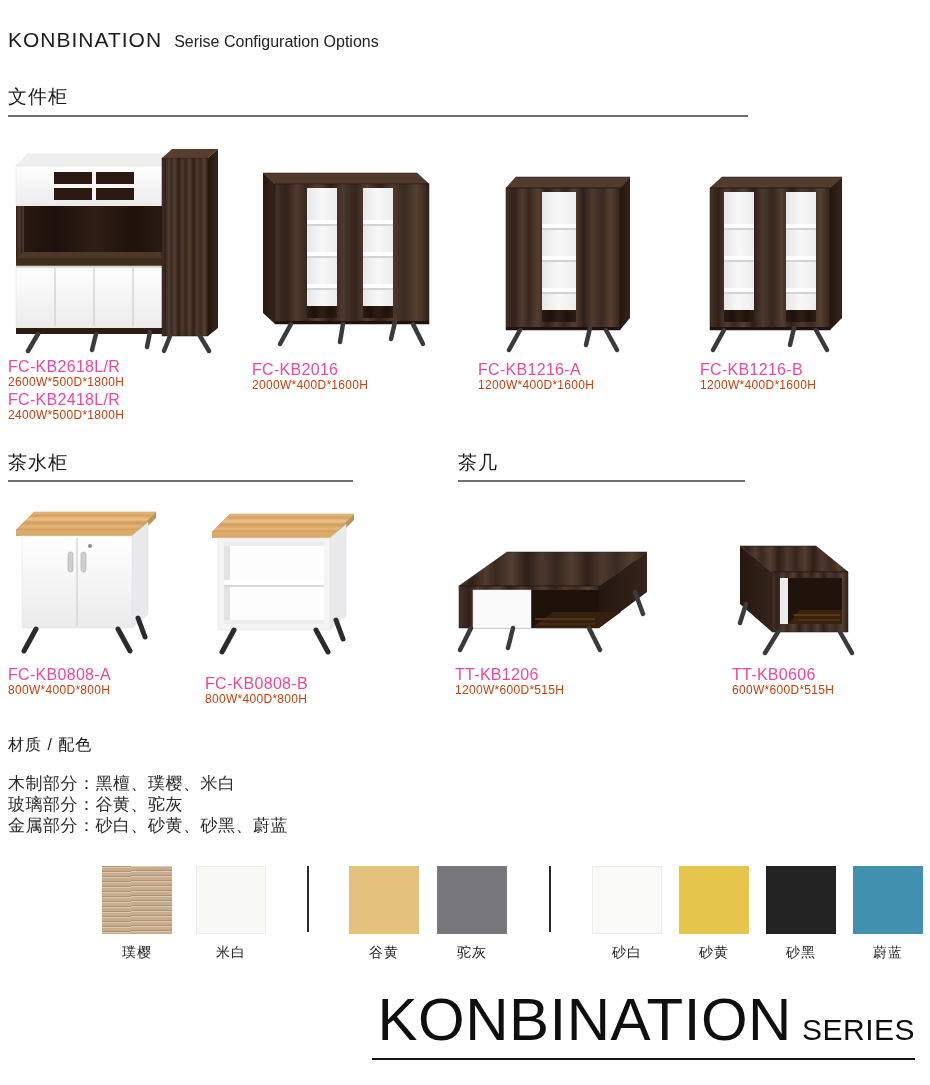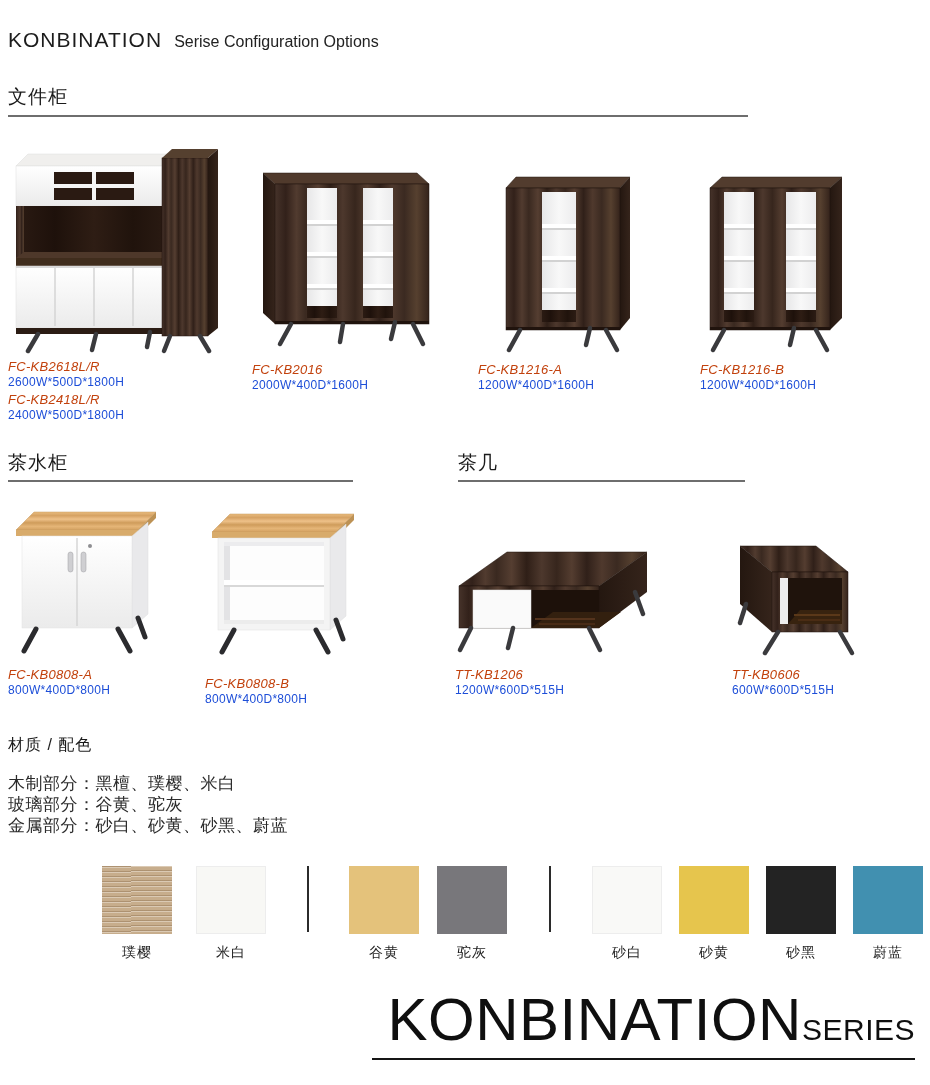--- a/index.html
+++ b/index.html
@@ -16,22 +16,22 @@
   .sec-title { position:absolute; font-size:19px; font-weight:500; color:#1a1a1a; letter-spacing:1px;text-align:center; }
   .sec-line { position:absolute; height:2px; background:#6e6e6e; }
 
   .product { position:absolute; }
   .product svg { display:block; }
   .lg { stroke:#3a3a3d; stroke-width:4.5; stroke-linecap:round; fill:none; }
   .lgb { stroke:#2b2b2e; stroke-width:5; stroke-linecap:round; fill:none; }
 
   
   .plabel { position:absolute; }
-  .plabel .model { font-size:13px; color:#c2410c; letter-spacing:.3px; line-height:16px;font-style:italic; }
-  .plabel .dims  { font-size:12px; color:#1d4ed8; letter-spacing:.3px; line-height:15px;text-align:right; }
+  .plabel .model { font-size:16px; color:#ec4899; letter-spacing:.3px; line-height:16px; }
+  .plabel .dims  { font-size:12px; color:#c2410c; letter-spacing:.3px; line-height:15px; }
 
   
   .mat-title { position:absolute; left:8px; top:735px; font-size:16px; font-weight:500; color:#1a1a1a; letter-spacing:1px; }
   .mat-lines { position:absolute; left:8px; top:773px; font-size:17px; color:#2b2b2b; line-height:21px; letter-spacing:.5px; }
 
   
   .swatch { position:absolute; top:866px; width:70px; }
   .swatch .sq { width:70px; height:68px; }
   .swatch .sq.lightsq { box-shadow: inset 0 0 0 1px #ededed; }
   .swatch .sq.wood-ebony {
@@ -42,21 +42,21 @@
     background-image: repeating-linear-gradient(179deg,
       rgba(115,84,52,.30) 0 1px, rgba(255,255,255,.35) 1px 2px, rgba(0,0,0,0) 2px 5px);
   }
   .swatch .slabel { margin-top:10px; text-align:center; font-size:14px; color:#1e1e1e; letter-spacing:1px; }
   .sw-divider { position:absolute; top:866px; width:2px; height:66px; background:#2b2b2b; }
 
   
   .footer { position:absolute; left:372px; top:990px; width:543px; text-align:right;
             border-bottom:2px solid #151515; padding-bottom:8px; white-space:nowrap; line-height:1; }
   .footer .fbrand { font-size:60px; font-weight:400; color:#0f0f0f; letter-spacing:.5px; }
-  .footer .fseries { font-size:30px; font-weight:400; color:#0f0f0f; letter-spacing:.5px; }
+  .footer .fseries { font-size:30px; font-weight:400; color:#0f0f0f; letter-spacing:.5px; margin-left:10px; }
 </style>
 </head>
 <body>
 
 <svg width="0" height="0" style="position:absolute" aria-hidden="true">
   <defs>
     <linearGradient id="wv" x1="0" y1="0" x2="1" y2="0">
       <stop offset="0" stop-color="#46332a"></stop>
         <stop offset="0.07" stop-color="#32211a"></stop>
       <stop offset="0.14" stop-color="#513b2f"></stop>

